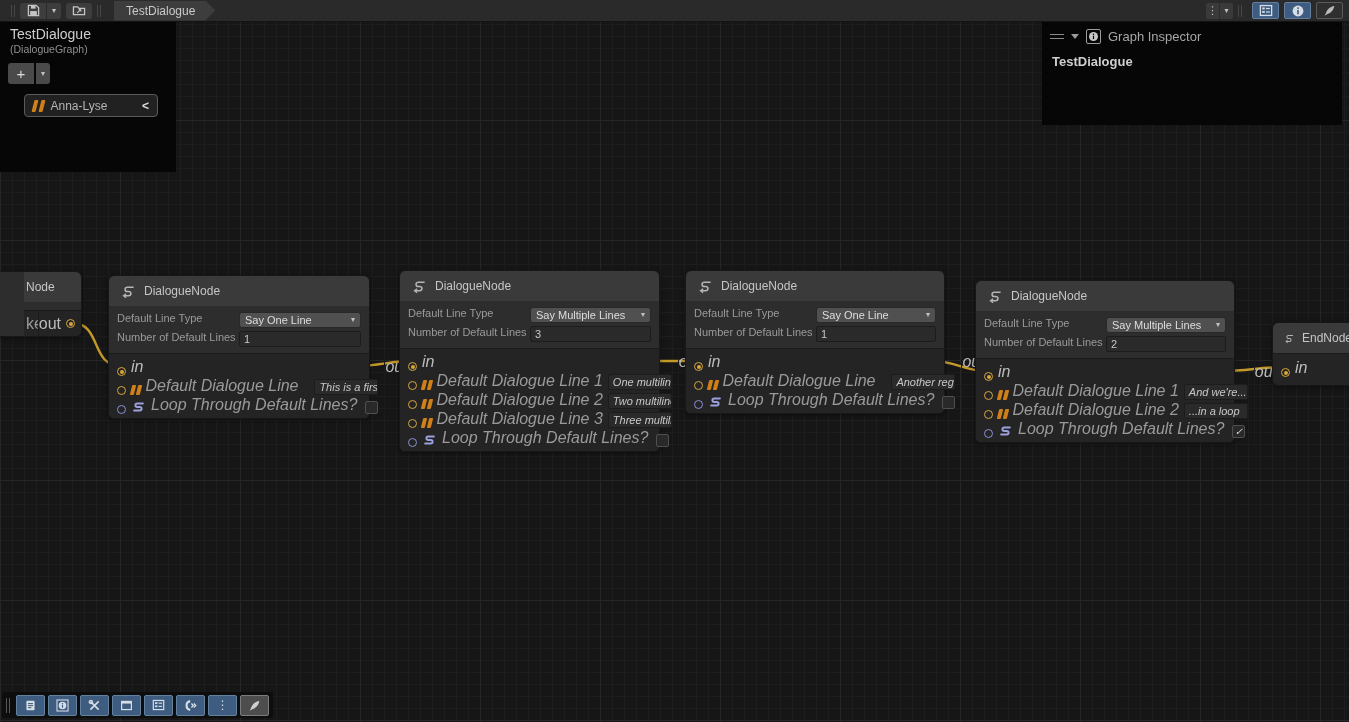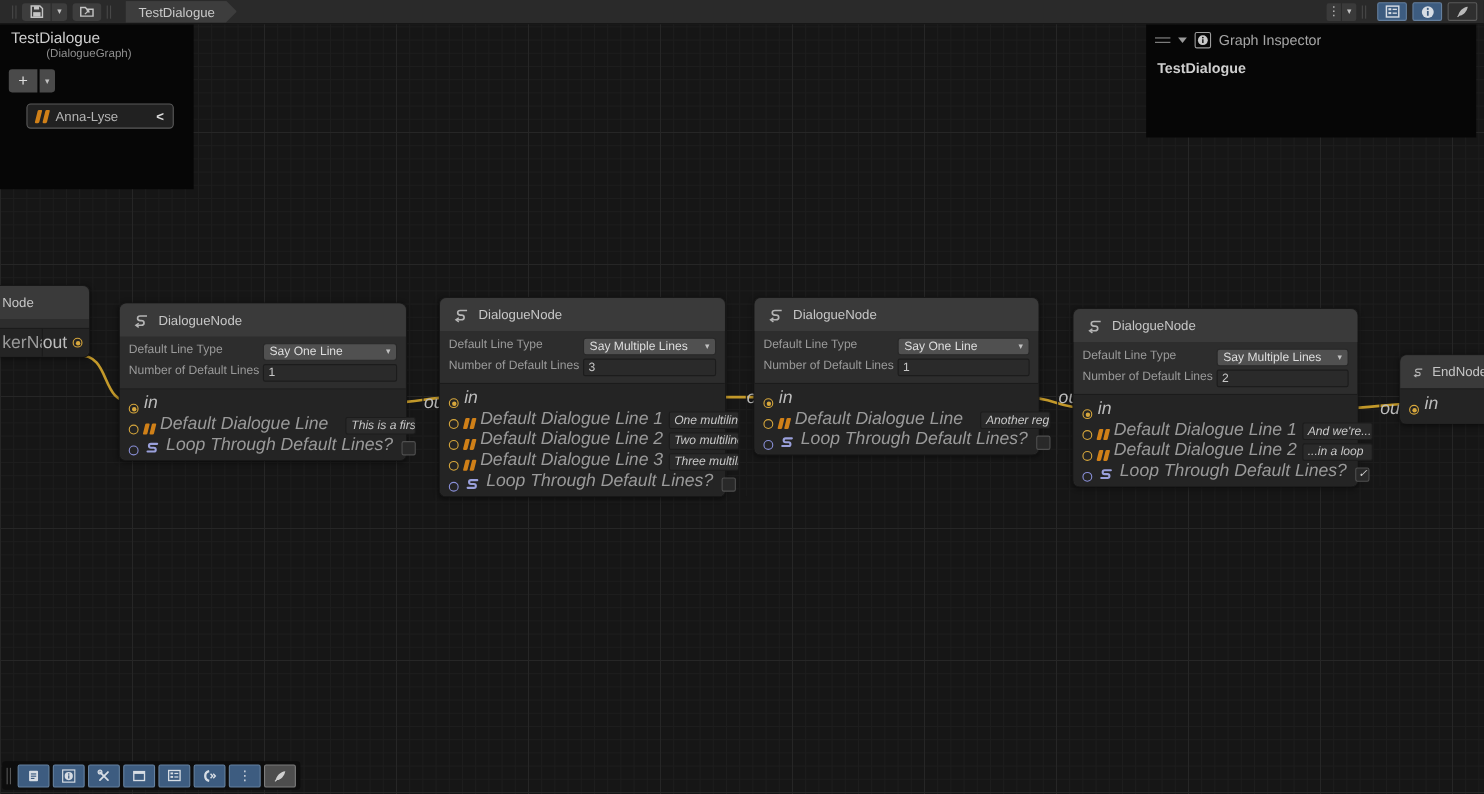--- a/index.html
+++ b/index.html
@@ -51,21 +51,21 @@
   .toggle.off { background:#2f2f2f; border:1px solid #5a5a5a; }
 
   
   .panel { position:absolute; background:#060606; z-index:30; }
   .panel-head { display:flex; align-items:center; gap:7px; padding:7px 8px 4px 8px; }
   .drag-h { width:14px; height:5px; border-top:1.5px solid #8a8a8a; border-bottom:1.5px solid #8a8a8a; }
   .tri-down { width:0; height:0; border-left:4px solid transparent; border-right:4px solid transparent; border-top:5px solid #9a9a9a; }
   .panel-title { font-size:13px; color:#a6a6a6; }
   .blackboard { left:0; top:22px; width:176px; height:150px; }
   .bb-graph { font-size:14px; color:#cecece; padding:4px 0 0 10px; }
-  .bb-type  { font-size:10.5px; color:#8f8f8f; padding:1px 0 0 10px;margin-left:32px; }
+  .bb-type  { font-size:10.5px; color:#8f8f8f; padding:1px 0 0 10px; }
   .bb-btns { display:flex; margin:8px 0 0 8px; }
   .bb-add { width:26px; height:21px; background:#4a4a4a; border-radius:3px 0 0 3px; color:#dddddd; font-size:15px; display:flex; align-items:center; justify-content:center; }
   .bb-add-caret { width:14px; height:21px; background:#4a4a4a; border-radius:0 3px 3px 0; margin-left:2px; display:flex; align-items:center; justify-content:center; }
   .bb-pill {
     margin:10px 12px 0 24px; width:134px; height:23px;
     background:#212121; border:1px solid #5a5a5a; border-radius:4px;
     display:flex; align-items:center; gap:7px; padding:0 8px; 
   }
   .bb-pill-label { font-size:12px; color:#b5b5b5; }
   .bb-pill-chev { margin-left:auto; color:#dcdcdc; font-size:12px; font-weight:bold; }
@@ -104,21 +104,21 @@
   .port.hollow-b { border:1.5px solid #8a90d9; }
   .port.filled { border:1.5px solid #d7a73c; }
   .port.filled::after { content:""; position:absolute; inset:1.5px; border-radius:50%; background:#d7a73c; }
   .port-label { font-size:16px; color:#9a9a9a; white-space:nowrap; }
   .port-label.main { color:#bcbcbc; }
   .port-field { flex:none; width:64px; margin-left:auto; }
   .checkbox { width:13px; height:13px; background:#292929; border:1px solid #4f4f4f; border-radius:2px; margin-left:3px; color:#d2d2d2; font-size:10px; line-height:11px; text-align:center; flex:none; }
   .loop-ic { flex:none; }
 
   
-  .partial-node { left:0; top:259px; width:82px; border-left:none; border-radius:0 6px 6px 0; }
+  .partial-node { left:0; top:271px; width:82px; border-left:none; border-radius:0 6px 6px 0;padding-left:24px; }
   .pn-title { height:30px; background:#3a3a3a; border-radius:0 6px 0 0; display:flex; align-items:center; padding-left:2px; color:#c6c6c6; font-size:12px; }
   .pn-body { height:8px; background:#2d2d2d; }
   .pn-ports { height:26px; display:flex; background:#242424; border-top:1px solid #1b1b1b; border-radius:0 0 6px 0; }
   .pn-left { width:46px; border-right:1px solid #1b1b1b; display:flex; align-items:center; padding-left:2px; overflow:hidden; }
   .pn-right { flex:1; display:flex; align-items:center; justify-content:flex-end; gap:5px; padding-right:6px; }
 
   
   .end-node { left:1272px; top:322px; width:90px; border-radius:6px 0 0 6px; border-right:none; }
   .en-ports { padding:6px 0 8px 8px; background:#242424; border-top:1px solid #1b1b1b; border-radius:0 0 0 6px; }
 

